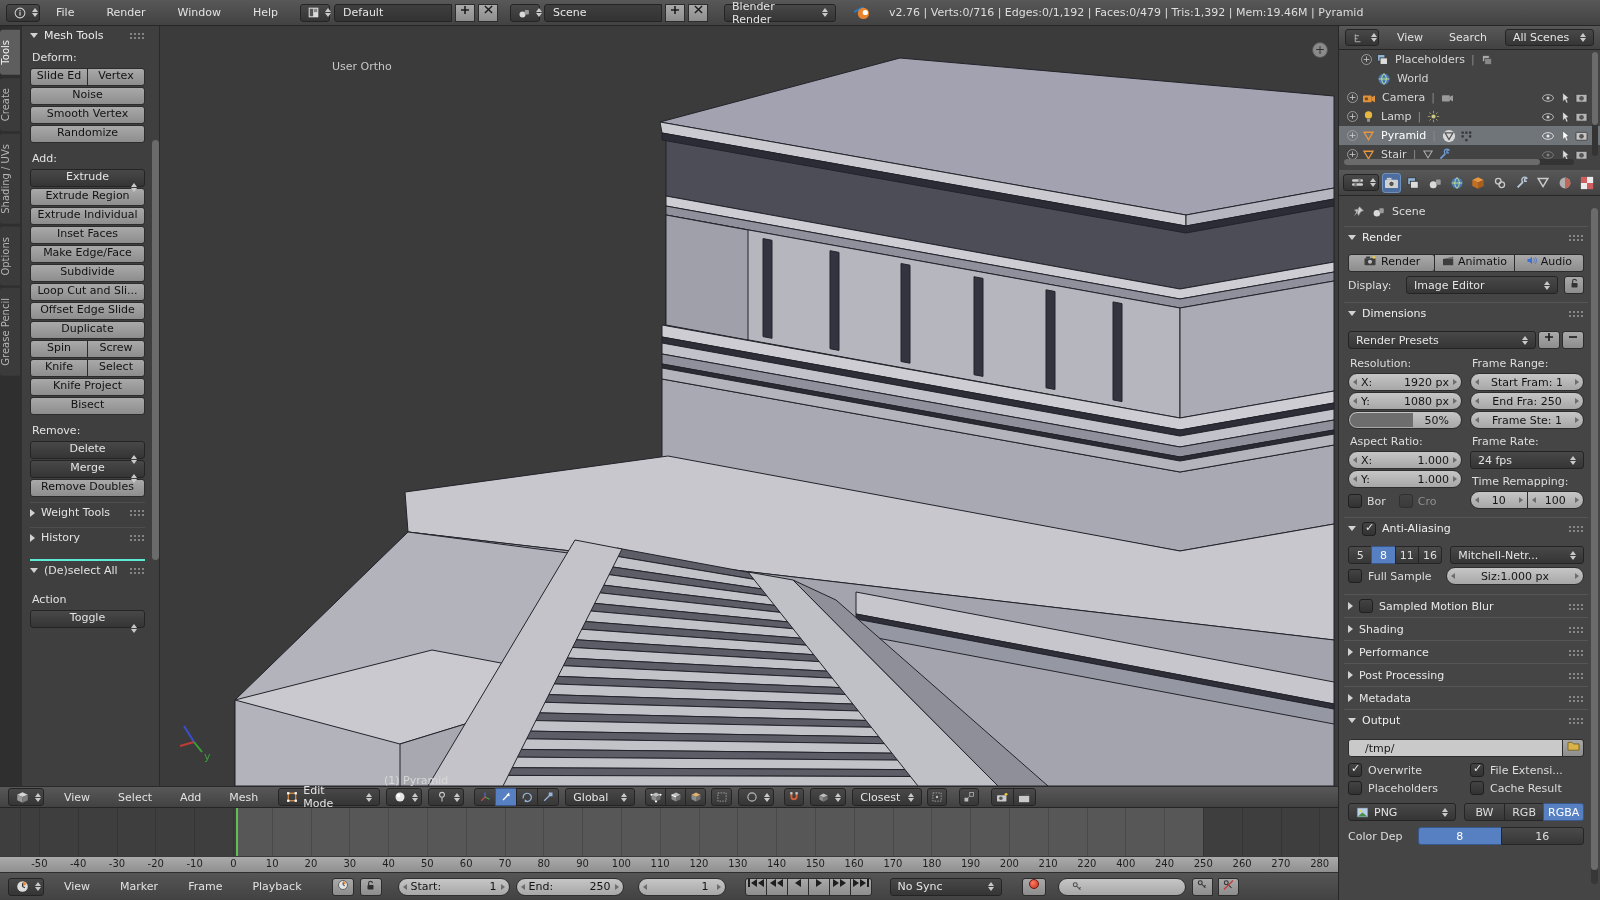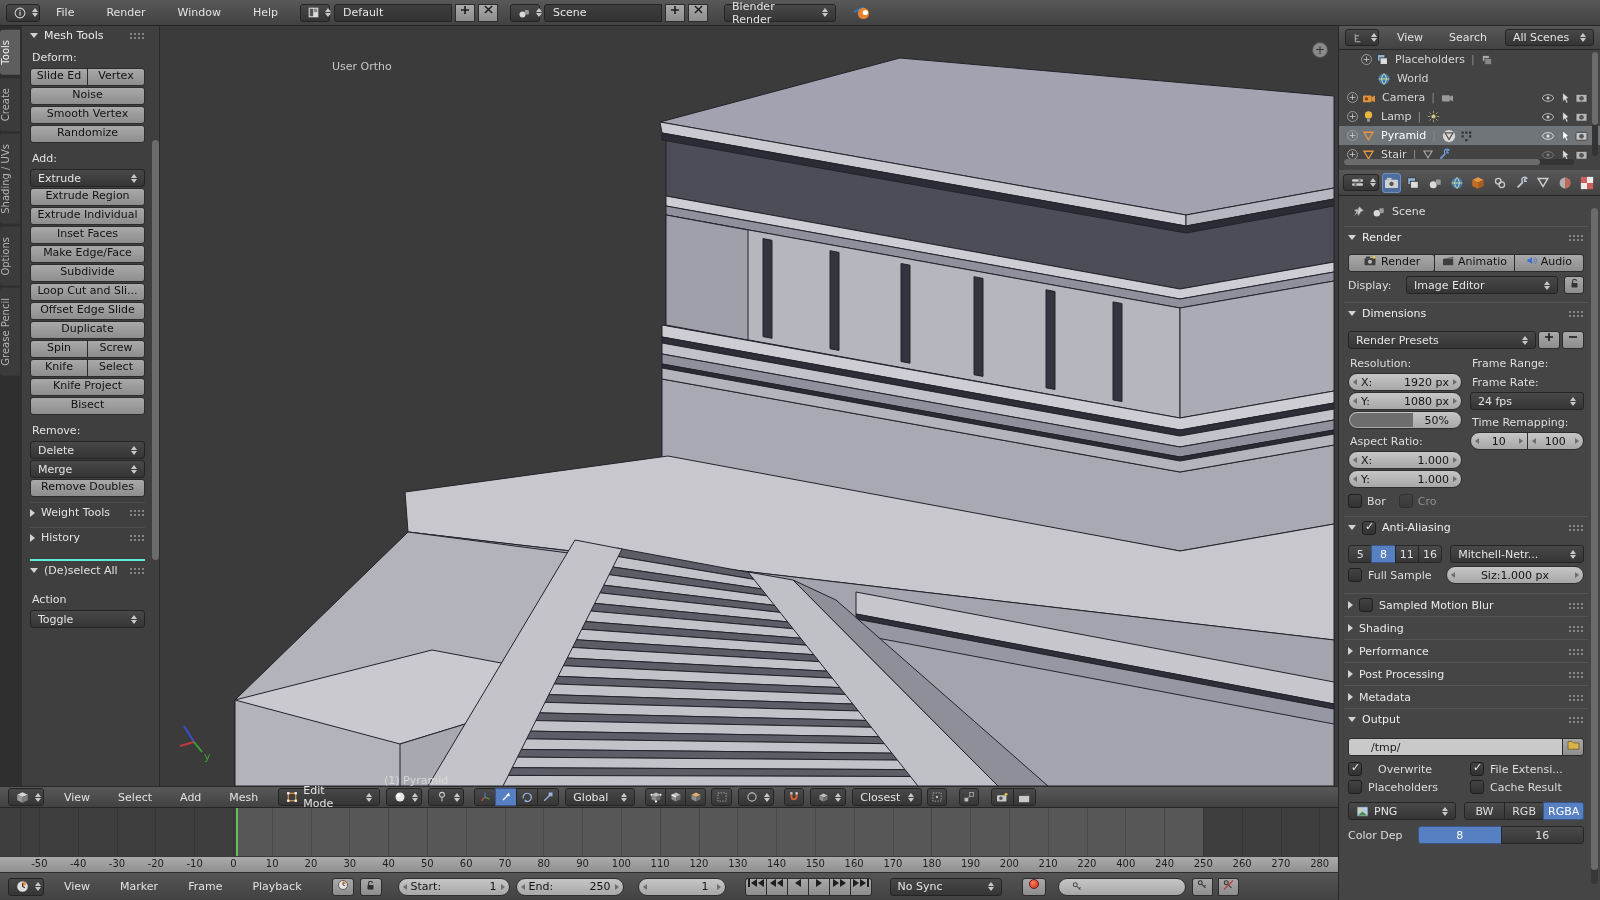--- a/index.html
+++ b/index.html
@@ -42,21 +42,21 @@
 #tabstrip{left:0;top:26px;width:22px;height:760px;background:#2f2f2f;display:flex;flex-direction:column;gap:3px;padding-top:4px;}
 #tabstrip span{writing-mode:vertical-rl;transform:rotate(180deg);background:#3b3b3b;color:#b5b5b5;padding:10px 0;border-radius:0 3px 3px 0;text-align:center;font-size:10px;width:20px;}
 #tabstrip span:first-child{background:#5e5e5e;color:#f0f0f0;}
 
 #toolshelf{left:22px;top:26px;width:138px;height:760px;background:#3f3f3f;padding:2px 14px 0 8px;border-right:1px solid #2a2a2a;}
 .shelf-btn{height:18px;margin-bottom:1px;font-size:11px;}
 .pair{display:flex;margin-bottom:1px;}
 .pair .btn{flex:1;height:18px;}
 .pair .btn:first-child{border-radius:3px 0 0 3px;}
 .pair .btn:last-child{border-radius:0 3px 3px 0;margin-left:-1px;}
-.shelf-dd{height:18px;margin-bottom:1px;}
+.shelf-dd{height:18px;margin-bottom:1px;flex-direction:column;}
 .sh-label{color:#e2e2e2;margin:9px 0 4px 2px;}
 .sh-collapse{display:flex;align-items:center;gap:6px;height:20px;border-top:1px solid #4e4e4e;margin-top:5px;color:#e2e2e2;}
 #shelf-scroll{left:152px;top:140px;width:7px;height:420px;background:#343434;border-radius:4px;}
 #shelf-scroll i{position:absolute;left:0;top:0;width:7px;height:100%;background:#6b6b6b;border-radius:4px;display:block;}
 
 #viewport{left:160px;top:26px;width:1178px;height:760px;background:#3b3b3b;overflow:hidden;}
 #vp-label{left:172px;top:34px;color:#c8c8c8;}
 #vp-obj{left:224px;top:748px;color:#d8d8d8;}
 #vp-plus{left:1312px;top:42px;width:16px;height:16px;border-radius:9px;background:#8a8a8a;color:#333;display:flex;align-items:center;justify-content:center;font-size:12px;border:1px solid #555;}
 
@@ -80,21 +80,21 @@
 .phead{display:flex;align-items:center;gap:6px;height:22px;border-top:1px solid #555;color:#efefef;margin:0 -4px;padding:0 4px;}
 .pcol2{display:flex;gap:8px;}
 .pcol2>div{flex:1;}
 .plabel{color:#dedede;margin:6px 0 3px 2px;}
 .stack>*{margin-bottom:1px;}
 .slider .fillbar{position:absolute;left:1px;top:1px;bottom:1px;width:56%;background:#6d6d6d;border-radius:8px 0 0 8px;}
 .slider span{position:relative;margin-left:auto;}
 .cpanel{display:flex;align-items:center;gap:6px;height:23px;border-top:1px solid #555;color:#e8e8e8;margin:0 -4px;padding:0 4px;}
 #props-scroll{left:1591px;top:208px;width:7px;height:676px;background:#373737;border-radius:4px;}
 #props-scroll i{display:block;width:7px;height:98%;background:#6b6b6b;border-radius:4px;}
-.pathfield{background:#c9c9c9;border:1px solid #2e2e2e;border-radius:3px 0 0 3px;height:18px;color:#1a1a1a;display:flex;align-items:center;padding:0 22px;flex:1;}
+.pathfield{background:#c9c9c9;border:1px solid #2e2e2e;border-radius:3px 0 0 3px;height:18px;color:#1a1a1a;display:flex;align-items:center;padding:0 16px;flex:1;}
 
 #v3dheader{left:0;top:786px;width:1338px;height:22px;display:flex;align-items:center;gap:6px;padding:0 8px;border-top:1px solid #2a2a2a;}
 #v3dheader .menus{display:flex;gap:20px;margin:0 10px;}
 
 #tl-canvas{left:0;top:808px;width:1338px;height:48px;background:#575757;background-image:repeating-linear-gradient(90deg,rgba(0,0,0,.16) 0 1px,transparent 1px 38.8px);background-position:39px 0;}
 .tl-out{position:absolute;top:0;height:48px;background:rgba(22,22,22,.38);}
 #tl-playhead{position:absolute;left:236px;top:0;width:2px;height:48px;background:#5ec151;}
 #tl-ruler{left:0;top:856px;width:1338px;height:16px;background:linear-gradient(#ababab,#8f8f8f);border-top:1px solid #3a3a3a;overflow:hidden;}
 #tl-ticks{display:flex;position:absolute;left:20px;top:1px;}
 #tl-ticks span{width:38.8px;text-align:center;color:#1f1f1f;font-size:10px;flex:none;}
@@ -183,20 +183,21 @@
       <span class="ud">
           <i class="up"></i>
           <i class="dn"></i>
         </span>
     </div>
     <svg class="ic" width="17" height="15" viewBox="0 0 18 16" style="margin-left:14px">
         <path d="M1,7 L9,3" stroke="#2d77b8" stroke-width="2.4" stroke-linecap="round"></path>
         <circle cx="10" cy="9" r="6" fill="#e8832e"></circle>
         <circle cx="12" cy="8" r="2.8" fill="#fff"></circle>
       </svg>
+    <span id="stats">v2.76 | Verts:0/716 | Edges:0/1,192 | Faces:0/479 | Tris:1,392 | Mem:19.46M | Pyramid</span>
   </div>
 
   <div id="tabstrip" class="abs">
       <span>Tools</span>
       <span>Create</span>
       <span>Shading / UVs</span>
       <span>Options</span>
       <span>Grease Pencil</span>
     </div>
 
@@ -768,20 +769,37 @@
         </div>
         <div class="row" style="margin-top:6px;gap:5px">
           <span class="chk"></span>
             <span>Bor</span>
           <span class="chk" style="margin-left:8px;opacity:.55"></span>
             <span style="color:#8f8f8f">Cro</span>
         </div>
       </div>
       <div>
         <div class="plabel">Frame Range:</div>
+        <div class="stack">
+          <div class="pill">
+              <i class="pa-l"></i>
+              <span>Start Fram: 1</span>
+              <i class="pa-r"></i>
+            </div>
+          <div class="pill">
+              <i class="pa-l"></i>
+              <span>End Fra: 250</span>
+              <i class="pa-r"></i>
+            </div>
+          <div class="pill">
+              <i class="pa-l"></i>
+              <span>Frame Ste: 1</span>
+              <i class="pa-r"></i>
+            </div>
+        </div>
         <div class="plabel">Frame Rate:</div>
         <div class="btn-dark">
             <span>24 fps</span>
             <span class="ud">
               <i class="up"></i>
               <i class="dn"></i>
             </span>
           </div>
         <div class="plabel">Time Remapping:</div>
         <div class="row">
@@ -878,21 +896,21 @@
       <div class="pathfield">
           <span>/tmp/</span>
         </div>
       <div class="btn" style="width:22px;border-radius:0 3px 3px 0;margin-left:-1px">
           <svg class="ic" width="13" height="11" viewBox="0 0 16 14">
             <path d="M1,3 h5 l2,2 h7 v8 h-14 z" fill="#d9b24a" stroke="#6a5a20"></path>
           </svg>
         </div>
     </div>
     <div class="pcol2" style="margin-bottom:4px">
-      <div class="row" style="gap:16px">
+      <div class="row" style="gap:6px">
           <span class="chk on"></span>
           <span>Overwrite</span>
         </div>
       <div class="row" style="gap:6px">
           <span class="chk on"></span>
           <span>File Extensi...</span>
         </div>
     </div>
     <div class="pcol2" style="margin-bottom:8px">
       <div class="row" style="gap:6px">

